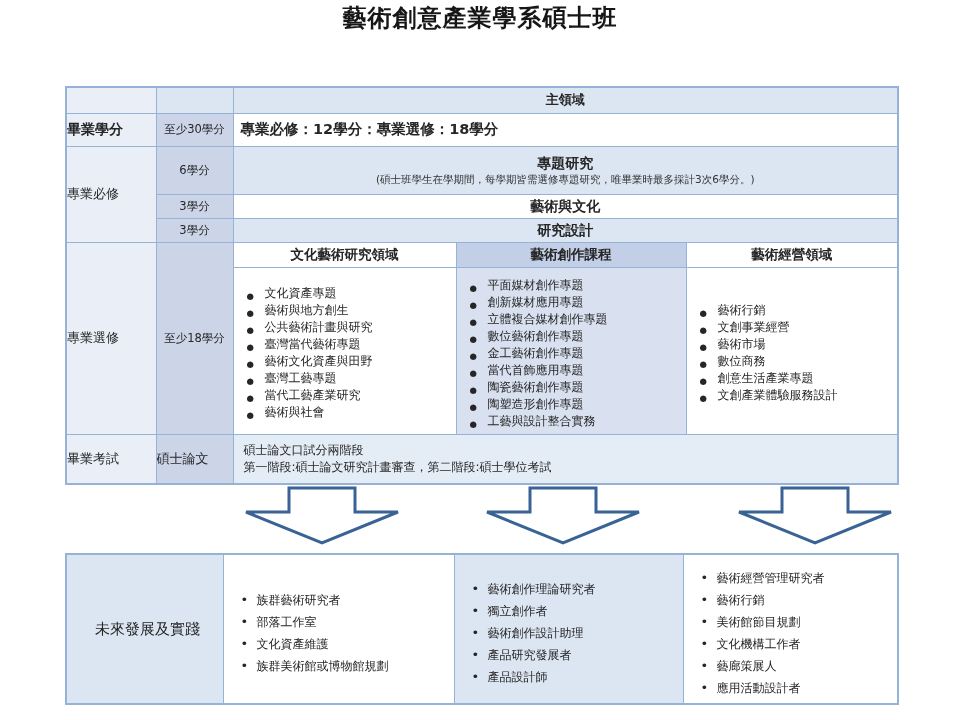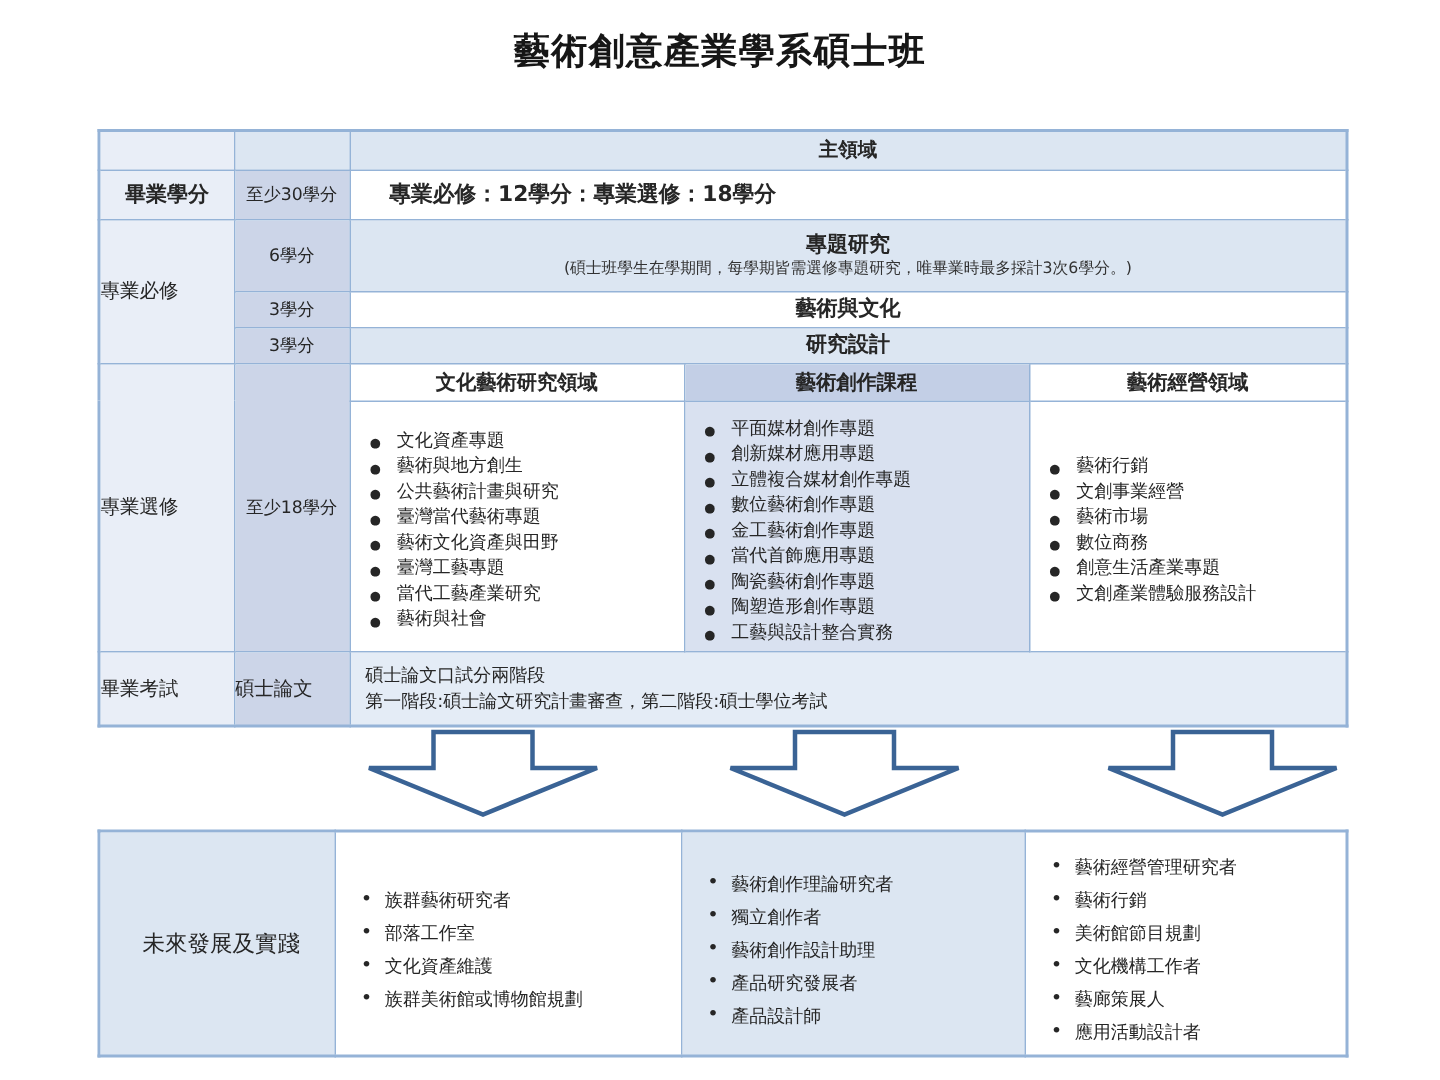--- a/index.html
+++ b/index.html
@@ -11,41 +11,41 @@
     --midhead:#c3cfe6;
     --midlist:#d9e1f0;
     --arrow:#3a6395;
     --ink:#262626;
   }
   *{box-sizing:border-box;margin:0;padding:0;}
   html,body{background:#fff;}
   body{font-family:"DejaVu Sans","Liberation Sans",sans-serif;color:var(--ink);}
   .page{position:relative;width:960px;height:720px;background:#ffffff;overflow:hidden;}
 
-  .title{position:absolute;left:0;top:20px;width:100%;text-align:center;
+  .title{position:absolute;left:0;top:4px;width:100%;text-align:center;
          font-size:24px;font-weight:bold;line-height:29px;color:#161616;letter-spacing:1px;}
 
   table.tbl{border-collapse:collapse;table-layout:fixed;}
   table.tbl td{border:1px solid var(--border);vertical-align:middle;overflow:hidden;}
   .curriculum{position:absolute;left:65px;top:86px;width:832px;border:2px solid var(--border);}
   .future-tbl{position:absolute;left:65px;top:553px;width:832px;height:114px;border:2px solid var(--border);}
 
   .c-pale{background:var(--pale);}
   .c-credit{background:var(--credit);}
   .c-light{background:var(--light);}
   .c-lighter{background:var(--lighter);}
   .c-white{background:#ffffff;}
   .c-midhead{background:var(--midhead);}
   .c-midlist{background:var(--midlist);}
 
   .lbl{font-size:13px;text-align:left;}
-  .lbl-bold{font-size:14px;font-weight:bold;text-align:center;margin-left:33px;}
+  .lbl-bold{font-size:14px;font-weight:bold;margin-left:33px;}
   .credit-cell{font-size:11.5px;text-align:center;}
   .main-area{font-size:13px;font-weight:600;text-align:center;}
-  .credit-summary{font-size:14.5px;font-weight:bold;text-align:left;padding-left:26px;}
+  .credit-summary{font-size:14.5px;font-weight:bold;text-align:left;padding-left:7px;}
   .course-main{text-align:center;}
   .course-name{font-size:14px;font-weight:600;line-height:18px;}
   .course-note{font-size:10.5px;line-height:14px;color:#333;}
   .col-head{font-size:13.5px;font-weight:bold;text-align:center;}
 
   td.list-cell{vertical-align:top;padding:9px 4px 4px 13px;}
   ul.dotlist{list-style:none;}
   ul.dotlist li{position:relative;padding-left:18px;font-size:12px;line-height:17px;}
   ul.dotlist li::before{content:"●";position:absolute;left:0;top:3px;font-size:8.5px;}
 

